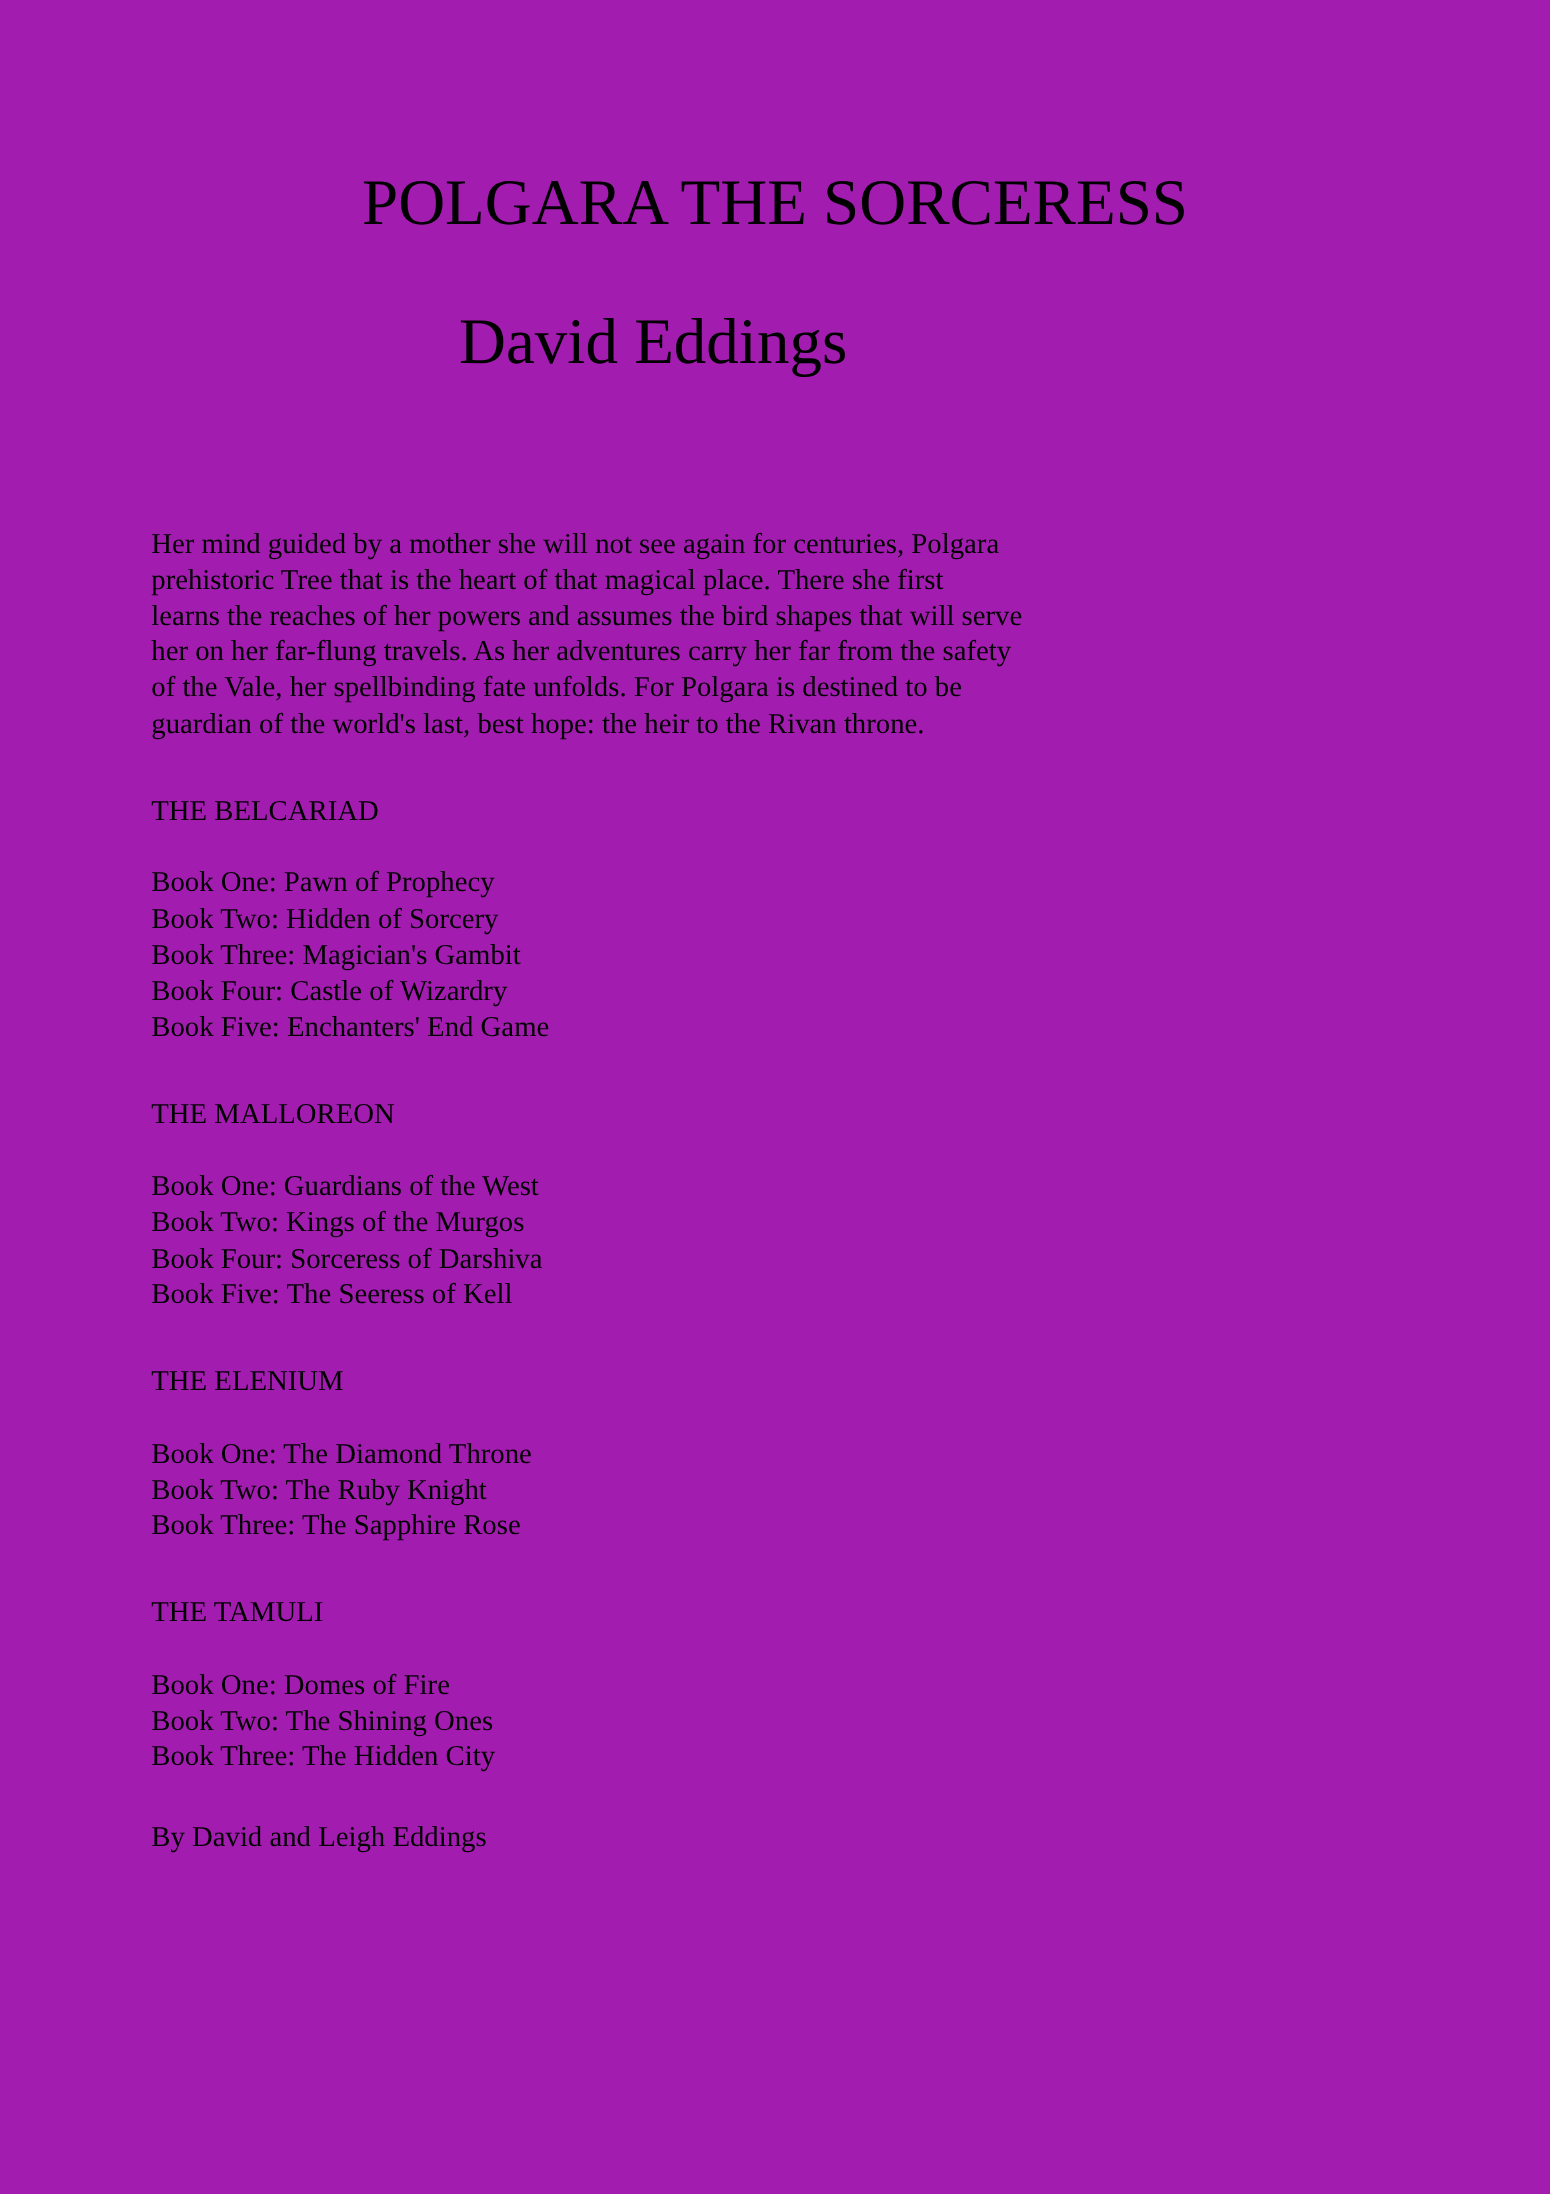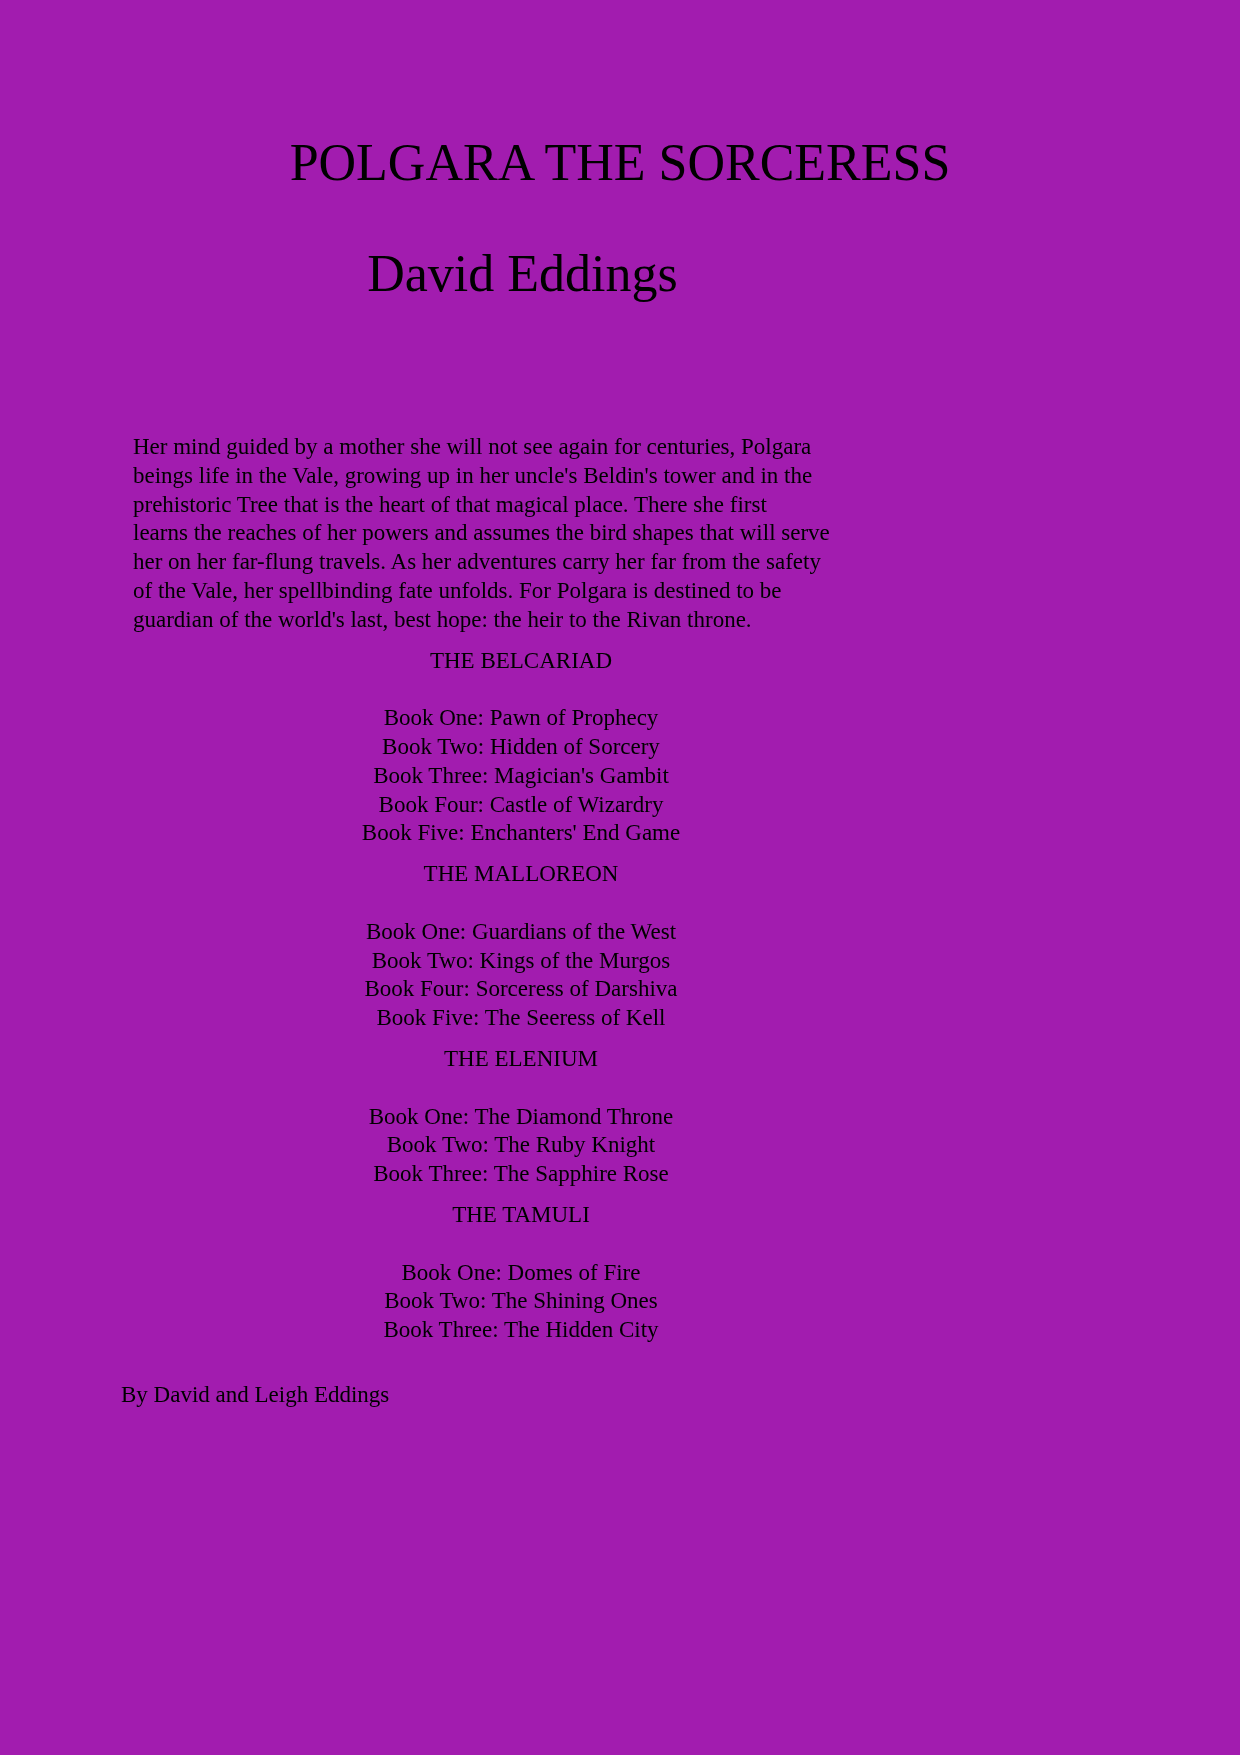--- a/index.html
+++ b/index.html
@@ -48,27 +48,26 @@
     }
     .body-text {
       position: absolute;
       left: 121px;
       top: 421px;
       width: 800px;
       font-size: 23px;
       line-height: 28.8px;
     }
     .blurb {
-      margin: 12px;
+      margin: 0;
       width: 790px;
     }
     .blurb-line { display: block; white-space: nowrap; }
     .series {
-      margin-top: 12px;
-      text-align: center;
+      margin-top: 41px;
     }
     .series-heading {
       display: block;
       margin: 0 0 28.8px 0;
     }
     .book {
       display: block;
       white-space: nowrap;
     }
     .standalone {
@@ -84,21 +83,20 @@
 
 <div class="page">
 
   <h1 class="title">POLGARA THE SORCERESS</h1>
   <h2 class="author">David Eddings</h2>
 
   <div class="body-text">
 
     <p class="blurb">
       <span class="blurb-line">Her mind guided by a mother she will not see again for centuries, Polgara</span>
-      <span class="blurb-line">beings life in the Vale, growing up in her uncle's Beldin's tower and in the</span>
       <span class="blurb-line">prehistoric Tree that is the heart of that magical place. There she first</span>
       <span class="blurb-line">learns the reaches of her powers and assumes the bird shapes that will serve</span>
       <span class="blurb-line">her on her far-flung travels. As her adventures carry her far from the safety</span>
       <span class="blurb-line">of the Vale, her spellbinding fate unfolds. For Polgara is destined to be</span>
       <span class="blurb-line">guardian of the world's last, best hope: the heir to the Rivan throne.</span>
     </p>
 
     <div class="series">
       <span class="series-heading">THE BELCARIAD</span>
       <span class="book">Book One: Pawn of Prophecy</span>

